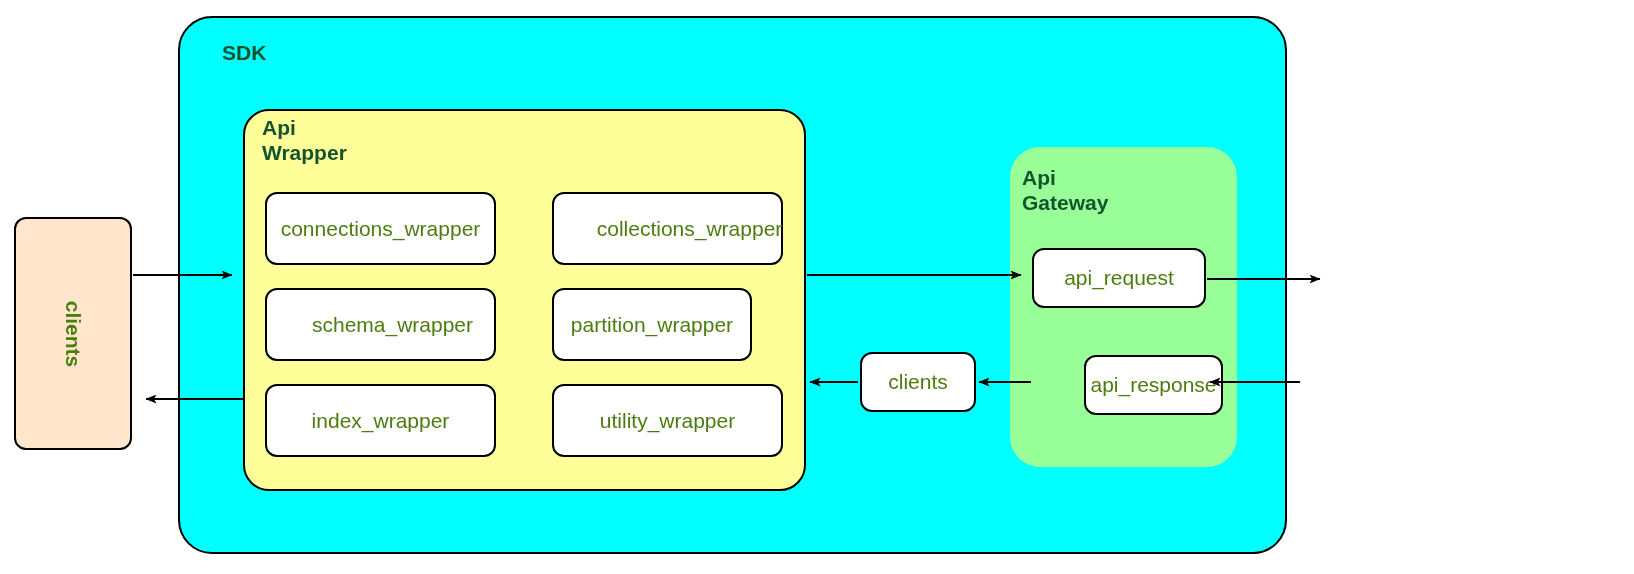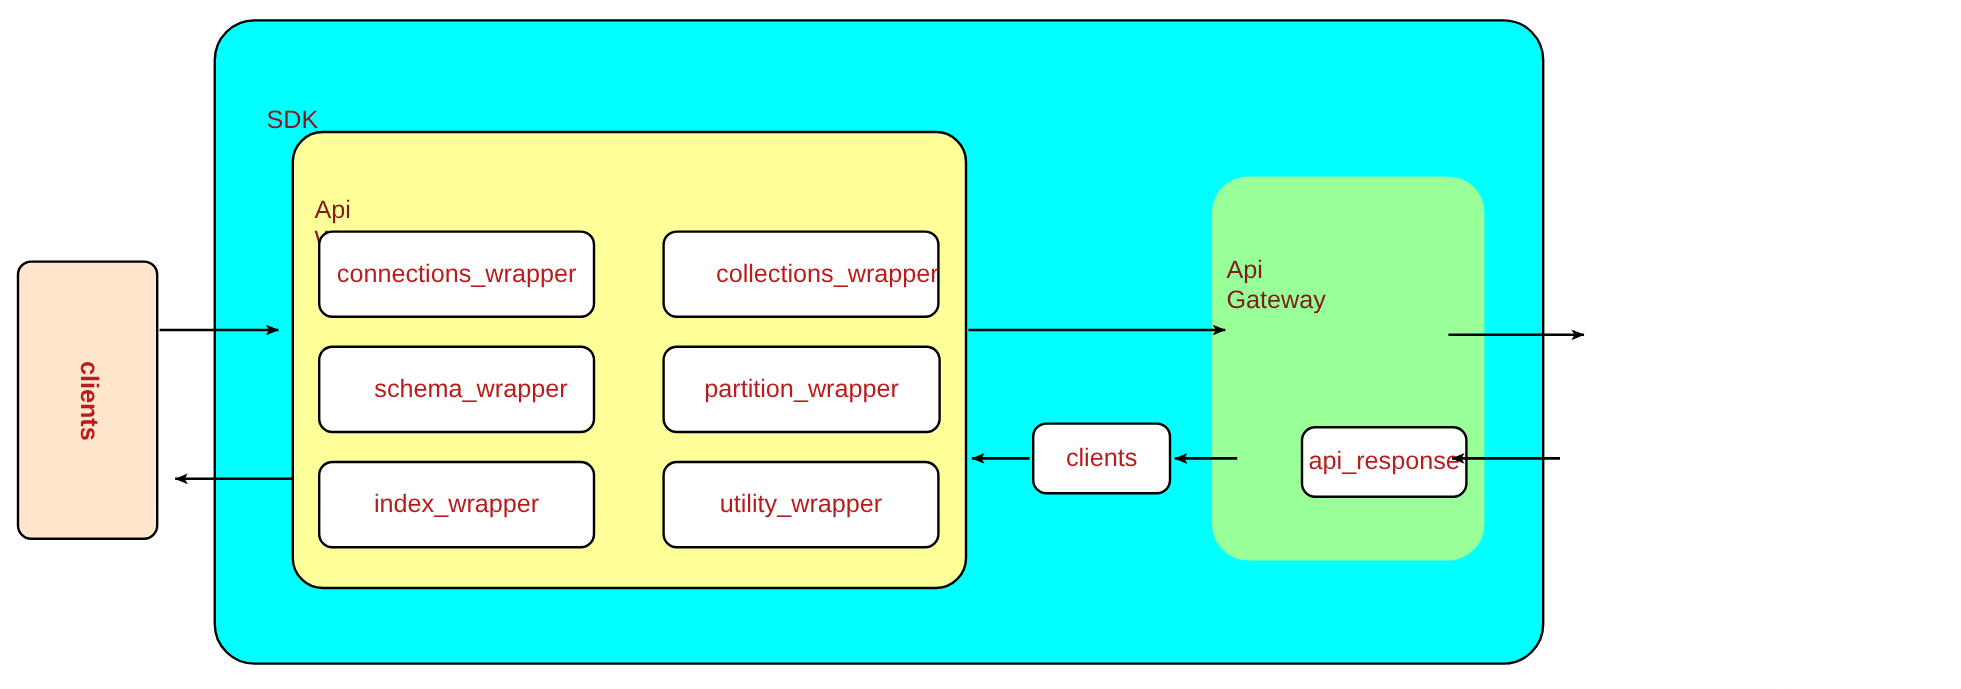--- a/index.html
+++ b/index.html
@@ -18,31 +18,30 @@
   }
 
   
   .node {
     position: absolute;
     border: 2px solid #000000;
     border-radius: 14px;
     display: flex;
     align-items: center;
     justify-content: center;
-    color: #b91c1c;
+    color: #4d7c0f;
   }
   .container-label {
     position: absolute;
-    font-weight: normal;
+    font-weight: bold;
     font-size: 21px;
     line-height: 25px;
-    color: #7f1d1d;
+    color: #14532d;
     white-space: pre-line;
     text-align: center;
-    margin-top: 48px;
   }
 
   
   #clients {
     left: 14px;  top: 217px;
     width: 118px; height: 233px;
     background: #ffe6cc;
     border-radius: 12px;
   }
   #clients .vlabel {
@@ -94,21 +93,21 @@
   .leaf {
     background: #ffffff;
     border: 2px solid #000000;
     border-radius: 12px;
     font-size: 21px;
     height: 73px;
   }
   #connections-wrapper { left: 265px; top: 192px; width: 231px; }
   #collections-wrapper { left: 552px; top: 192px; width: 231px; padding-left: 44px; }
   #schema-wrapper      { left: 265px; top: 288px; width: 231px; padding-left: 24px; }
-  #partition-wrapper   { left: 552px; top: 288px; width: 232px; }
+  #partition-wrapper   { left: 552px; top: 288px; width: 200px; }
   #index-wrapper       { left: 265px; top: 384px; width: 231px; }
   #utility-wrapper     { left: 552px; top: 384px; width: 231px; }
 
   #api-request  { left: 1032px; top: 248px; width: 174px; height: 60px; }
   #api-response { left: 1084px; top: 355px; width: 139px; height: 60px; }
   #checker      { left: 860px;  top: 352px; width: 116px; height: 60px; }
 
   
   svg#edges {
     position: absolute;
@@ -150,20 +149,23 @@
   </div>
 
   <div class="node leaf" id="checker">
     <span>clients</span>
   </div>
 
   <div class="node" id="api-gateway"></div>
   <div class="container-label" id="api-gateway-label">Api
 Gateway</div>
 
+  <div class="node leaf" id="api-request">
+    <span>api_request</span>
+  </div>
   <div class="node leaf" id="api-response">
     <span>api_response</span>
   </div>
 
   <div class="node" id="clients">
     <span class="vlabel">clients</span>
   </div>
 
 
   <svg id="edges" viewBox="0 0 1634 574" xmlns="http://www.w3.org/2000/svg">

